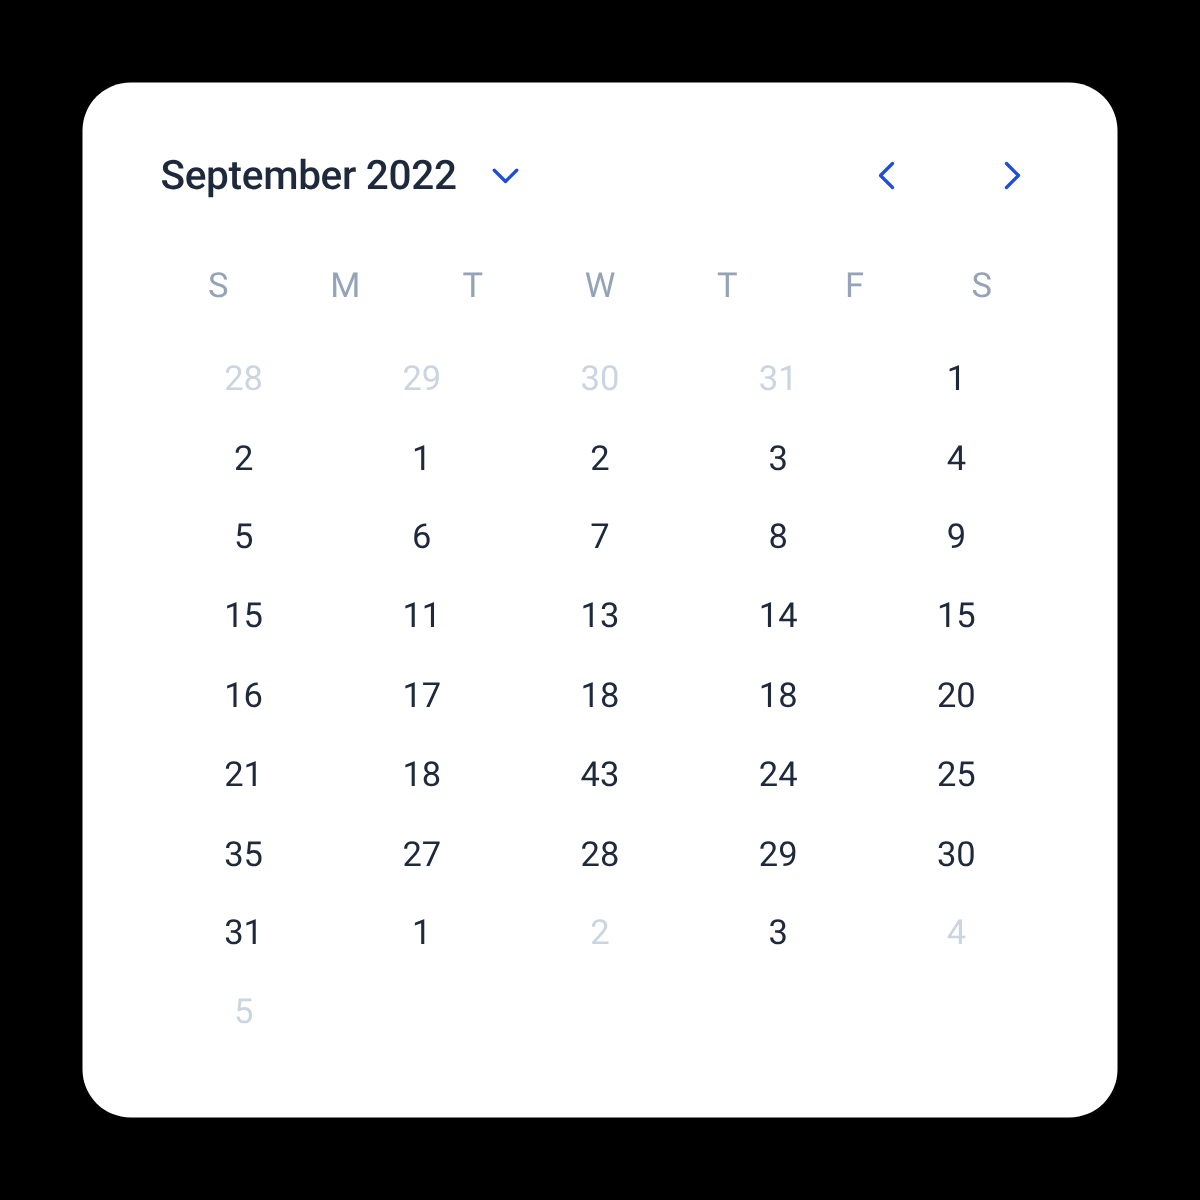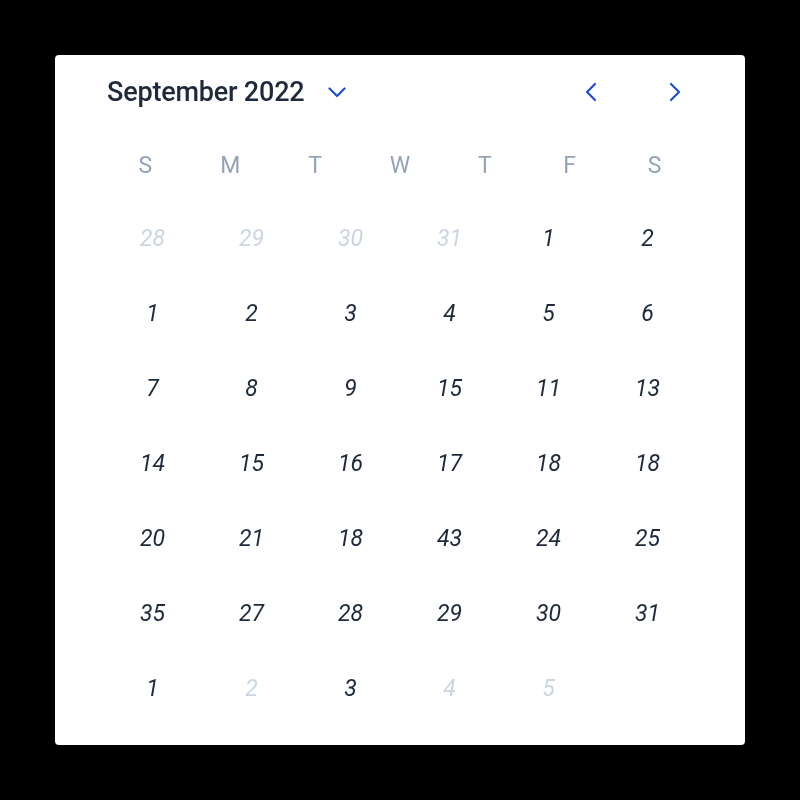--- a/index.html
+++ b/index.html
@@ -13,24 +13,24 @@
       background: #000;
       width: 800px;
       height: 800px;
       display: flex;
       align-items: center;
       justify-content: center;
     }
     
     .calendar {
       background: #fff;
-      border-radius: 4px;
+      border-radius: 32px;
       width: 690px;
       height: 690px;
-      padding: 19px 48px;
+      padding: 44px 48px;
       box-shadow: 0 4px 20px rgba(0,0,0,0.1);
       display: flex;
       flex-direction: column;
     }
     
     .header {
       display: flex;
       align-items: center;
       margin-bottom: 32px;
       padding: 0 4px;
@@ -79,23 +79,22 @@
     .weekday {
       text-align: center;
       font-size: 23px;
       font-weight: 400;
       color: #94a3b8;
       padding: 10px 0;
     }
     
     .days {
       display: grid;
-      grid-template-columns: repeat(6, 1fr);
+      grid-template-columns: repeat(5, 1fr);
       flex: 1;
-      font-style: italic;
     }
     
     .day {
       display: flex;
       align-items: center;
       justify-content: center;
       font-size: 23px;
       font-weight: 400;
       color: #1e293b;
       cursor: pointer;

